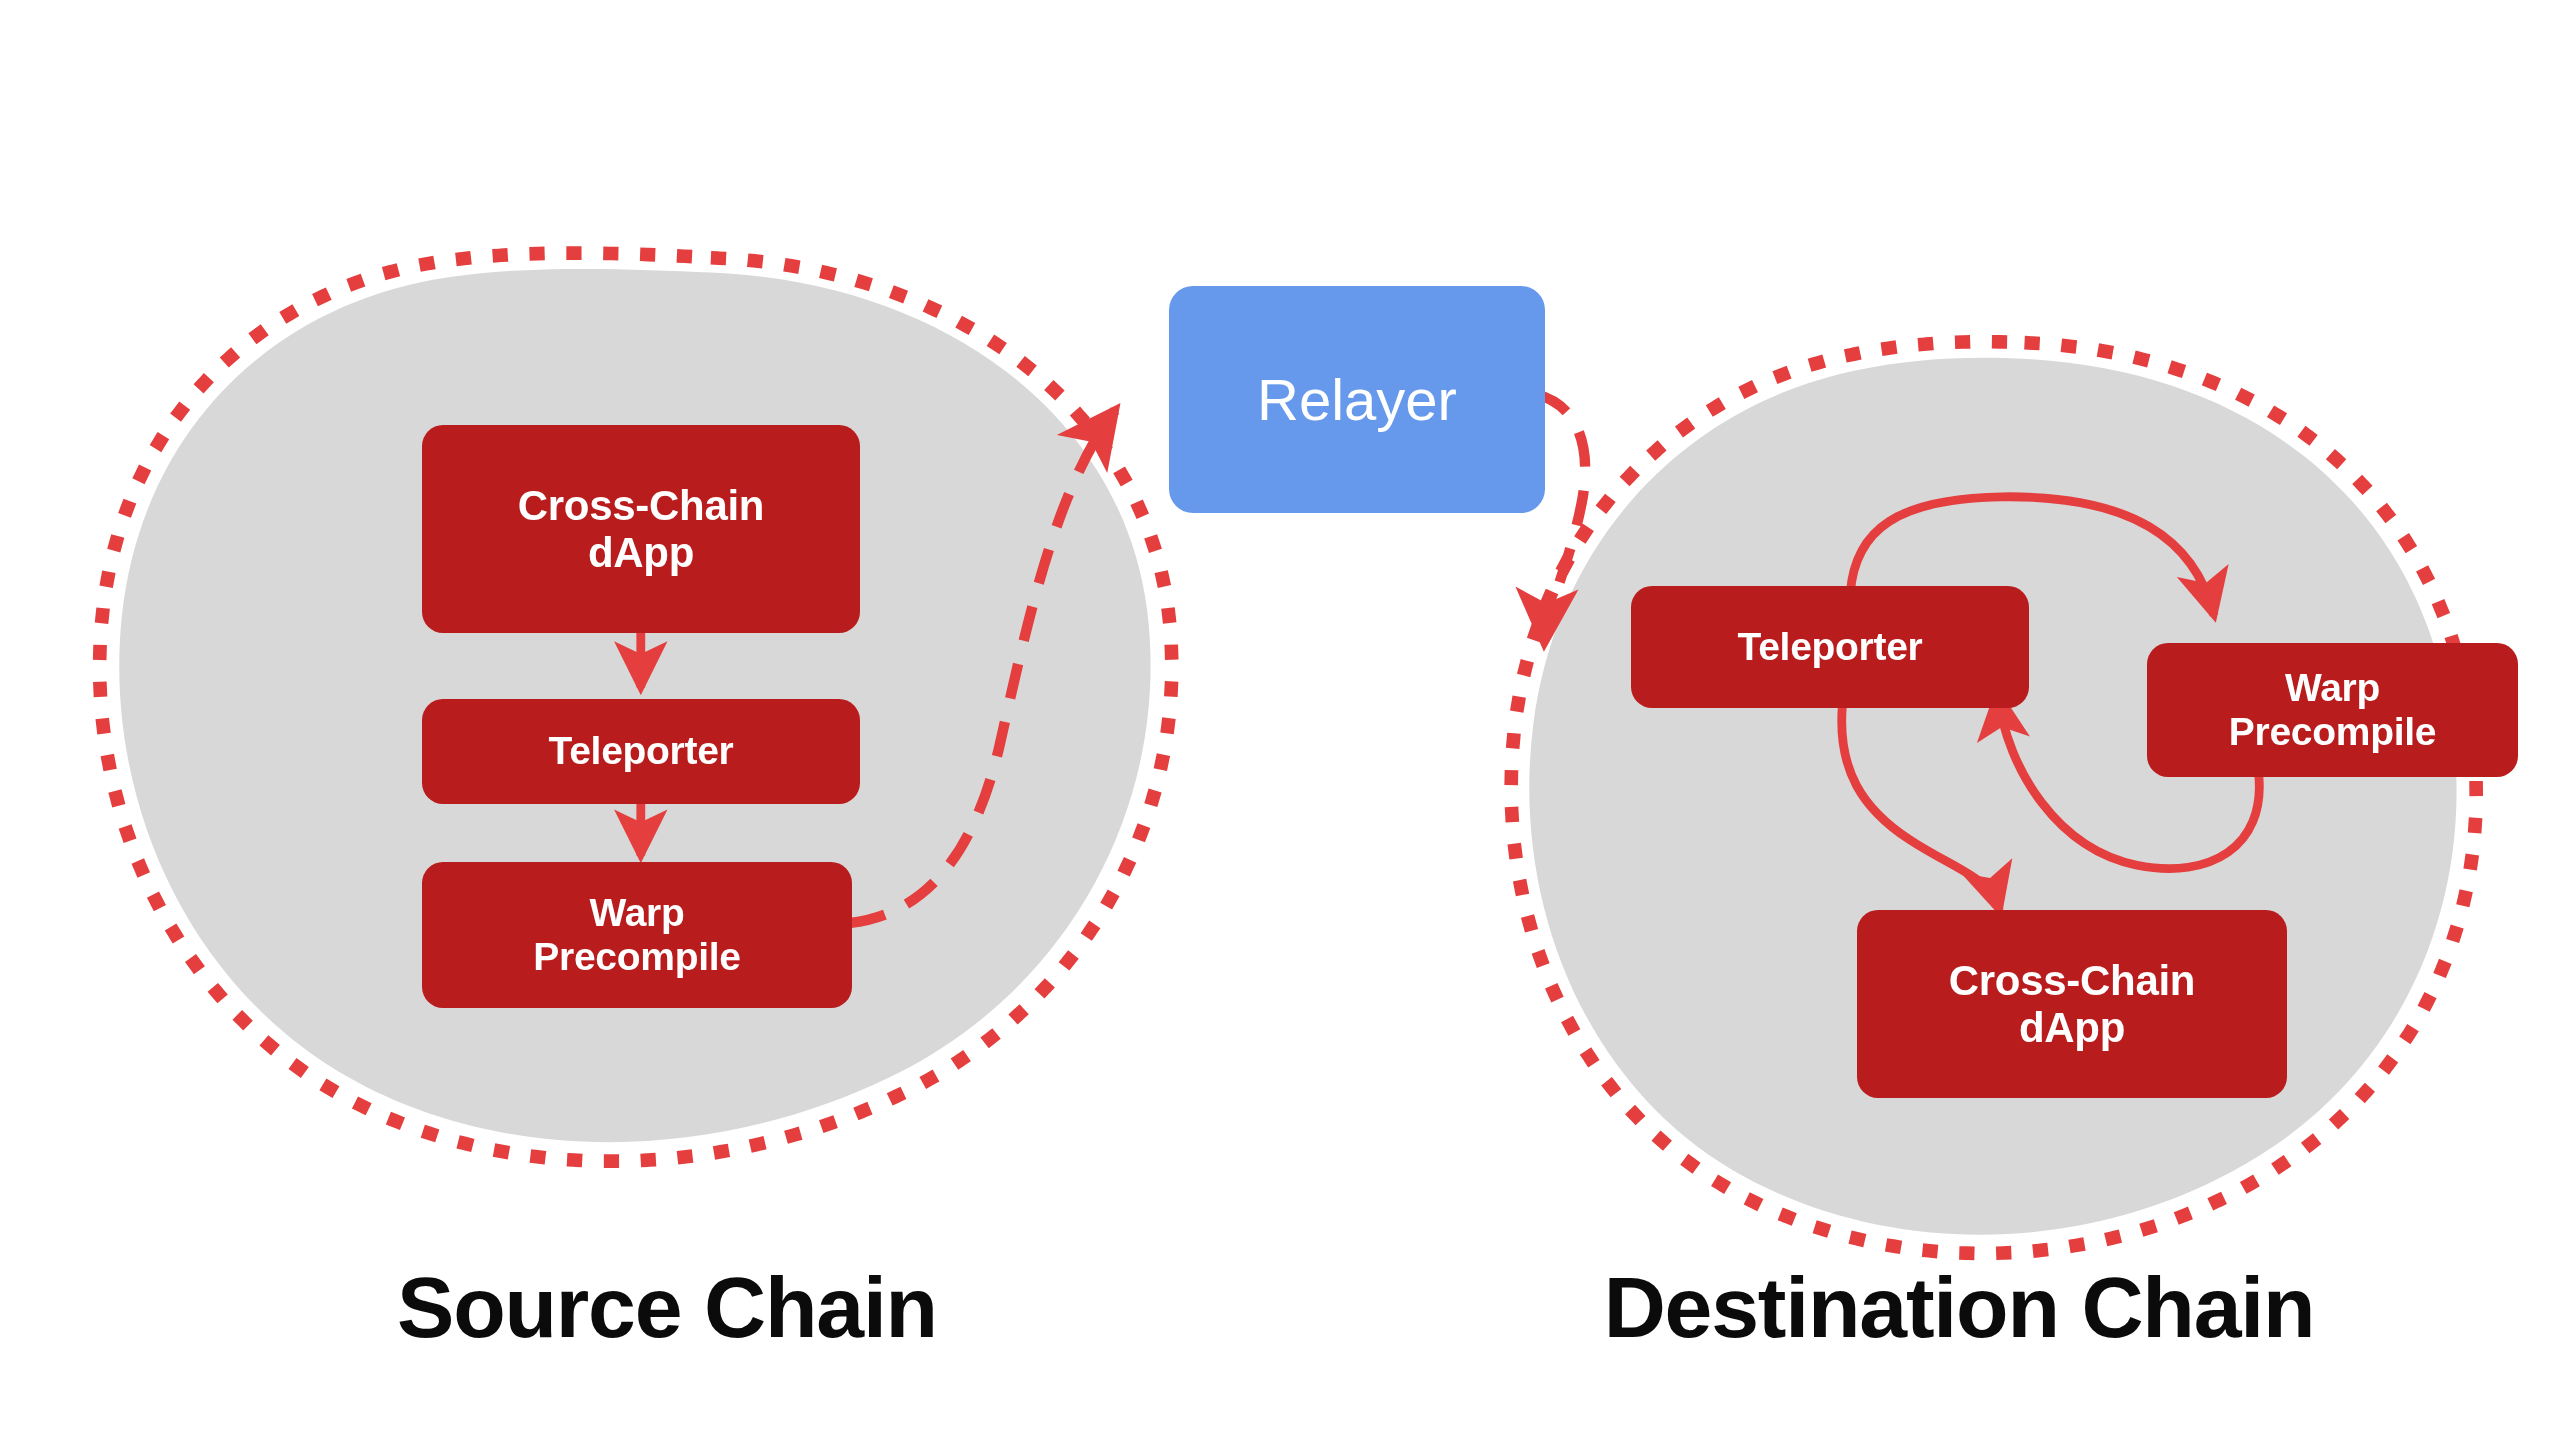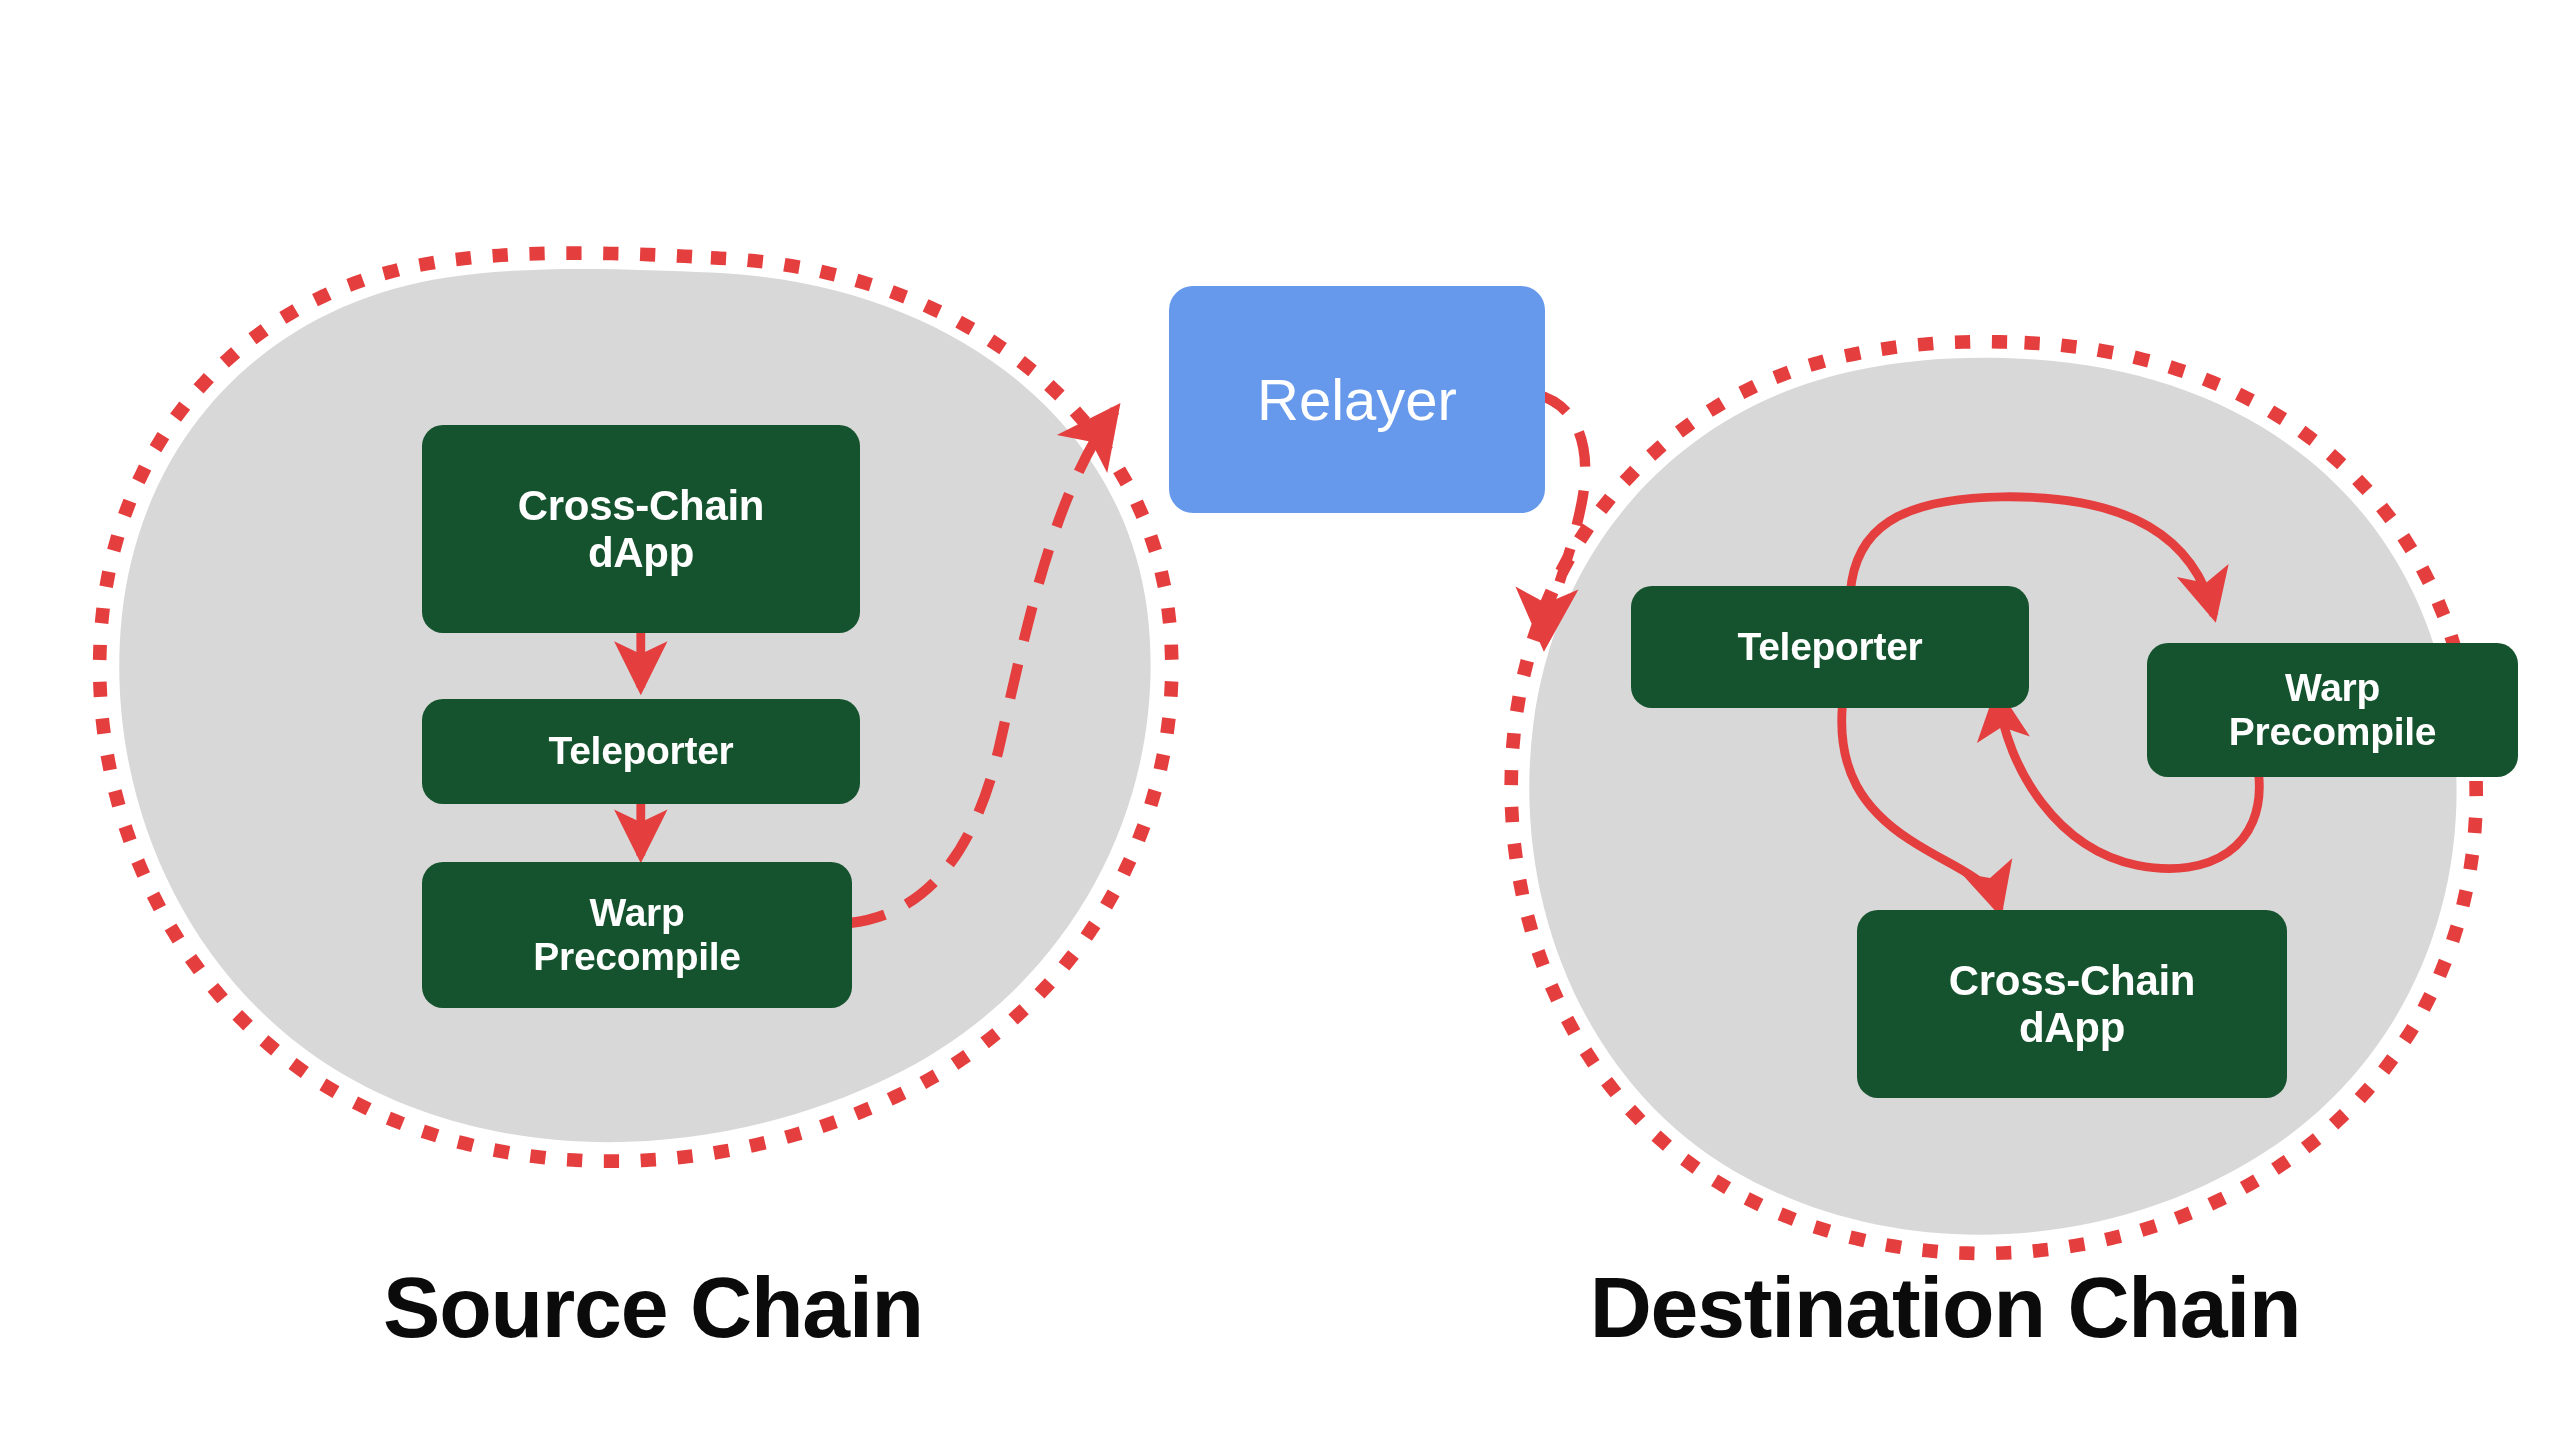--- a/index.html
+++ b/index.html
@@ -35,36 +35,37 @@
     justify-content: center;
     text-align: center;
     border-radius: 21px;
     color: #ffffff;
     box-sizing: border-box;
     line-height: 1.13;
     white-space: pre-line;
     user-select: none;
   }
   .node-red {
-    background: #14532d;
+    background: #b91c1c;
     font-weight: bold;
     letter-spacing: -0.3px;
   }
   .node-blue {
     background: #6699eb;
     font-weight: normal;
   }
   .chain-label {
     position: absolute;
     color: #0b0b0b;
     font-weight: bold;
     text-align: center;
     letter-spacing: -1.2px;
     white-space: nowrap;
     user-select: none;
+    padding-left: 14px;
   }
 </style>
 </head>
 <body>
 
 <div id="stage">
 
   <svg id="diagram-svg" viewBox="0 0 3216 1806">
     <defs>
       <marker id="arrowSolid" viewBox="0 0 12 12" refX="9.5" refY="6" markerWidth="7" markerHeight="7" orient="auto-start-reverse">

